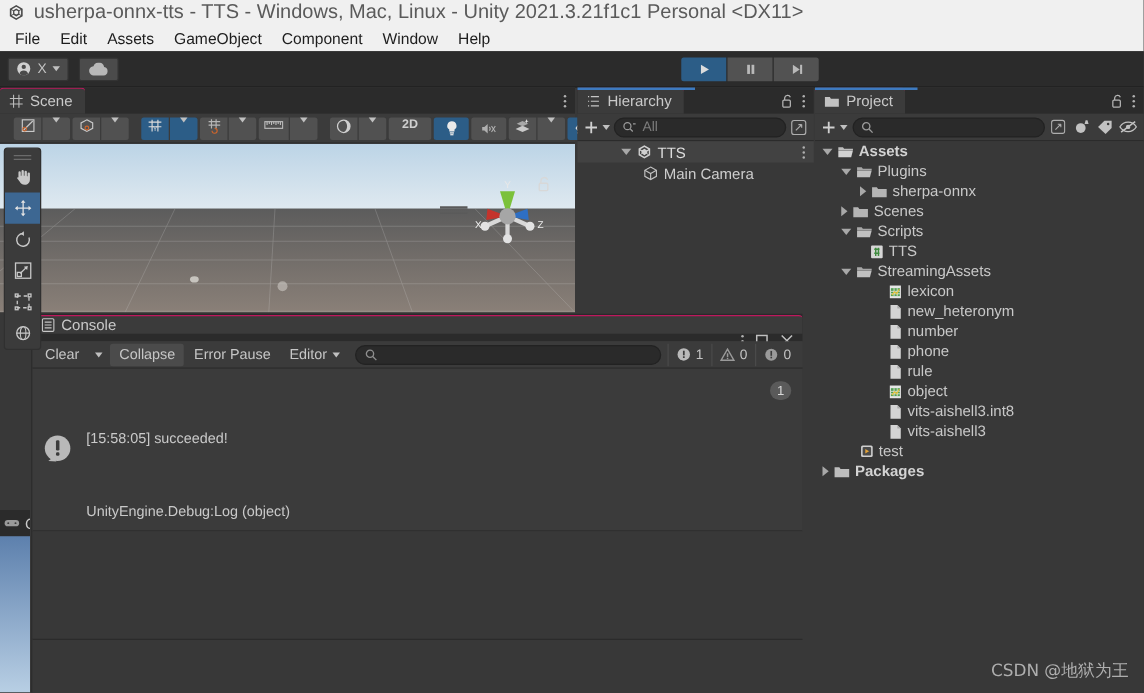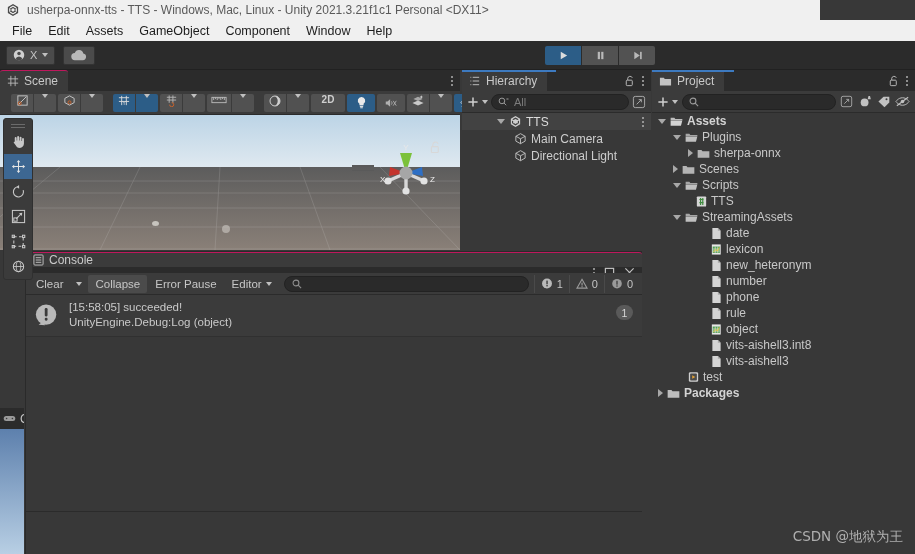--- a/index.html
+++ b/index.html
@@ -9,25 +9,25 @@
     background: #383838;
     font-family: "Liberation Sans", sans-serif;
     font-size: 12px;
     color: #c4c4c4;
     -webkit-font-smoothing: antialiased;
   }
   #app { position: relative; width: 915px; height: 554px; }
 
   
   .titlebar {
-    position: absolute; left: 0; top: 0; width: 820px; height: 20px;
+    position: absolute; left: 0; top: 0; width: 915px; height: 20px;
     background: #f0f0f0; color: #5a5a5a;
     display: flex; align-items: center; gap: 7px;
     padding-left: 6px;
-    font-size: 12px;
+    font-size: 16px;
   }
   .unity-logo {
     width: 14px; height: 14px; flex: none;
     display: flex; align-items: center; justify-content: center;
   }
   .titlebar-text { white-space: nowrap; }
 
   
   .menubar {
     position: absolute; left: 0; top: 20px; width: 915px; height: 21px;
@@ -207,21 +207,21 @@
   }
   .console-list {
     position: absolute; left: 0; top: 43px; width: 100%; height: 216px;
     background: #383838; overflow: hidden;
   }
   .log-entry {
     position: relative; display: flex; gap: 9px; padding: 5px 8px 6px 8px;
     background: #3b3b3b; border-bottom: 1px solid #303030;
     cursor: default;
   }
-  .log-text { line-height: 15px; font-size: 11.5px; color: #c9c9c9; }
+  .log-text { line-height: 15px; font-size: 11.5px; color: #c9c9c9; margin-top: 44px; }
   .log-count {
     position: absolute; right: 9px; top: 10px;
     min-width: 17px; height: 15px; border-radius: 8px;
     background: #5a5a5a; color: #d8d8d8; font-size: 10.5px;
     display: flex; align-items: center; justify-content: center; padding: 0 5px;
   }
   .console-detail {
     position: absolute; left: 0; top: 259px; width: 100%; height: 44px;
     background: #383838; border-top: 1px solid #2b2b2b;
   }
@@ -803,29 +803,20 @@
       </div>
       <div class="h-row" style="padding-left:52px">
         <span class="ico">
           <svg width="13" height="13" viewBox="0 0 14 14">
               <path d="M7 1.8 12 4.6v5.2L7 12.6 2 9.8V4.6z" fill="none" stroke="#c0c0c0" stroke-width="1"></path>
               <path d="M2 4.6 7 7.3l5-2.7M7 7.3v5.3" fill="none" stroke="#c0c0c0" stroke-width="1"></path>
             </svg>
         </span>
         <span class="h-label">Main Camera</span>
       </div>
-      <div class="h-row" style="padding-left:52px">
-        <span class="ico">
-          <svg width="13" height="13" viewBox="0 0 14 14">
-              <path d="M7 1.8 12 4.6v5.2L7 12.6 2 9.8V4.6z" fill="none" stroke="#c0c0c0" stroke-width="1"></path>
-              <path d="M2 4.6 7 7.3l5-2.7M7 7.3v5.3" fill="none" stroke="#c0c0c0" stroke-width="1"></path>
-            </svg>
-        </span>
-        <span class="h-label">Directional Light</span>
-      </div>
     </div>
   </div>
 
   <div class="panel" id="project-panel">
     <div class="panel-tabrow">
       <div class="tab-accent" style="left:0;width:82px"></div>
       <div class="panel-tab sel">
         <span class="ico">
           <svg width="13" height="11" viewBox="0 0 14 11">
               <path fill="#c2c2c2" d="M1 1.4h4.2l1 1.3H13v7H1z"></path>
@@ -964,29 +955,20 @@
         <span class="ico folder-ico">
           <svg width="13" height="11" viewBox="0 0 14 11">
               <path fill="#a6a6a6" d="M.7 1.5h4l1 1.3h7.6v1.4H.7z"></path>
               <path fill="#c0c0c0" d="M.7 4.4h12.6l-1.5 5.8H.7z"></path>
             </svg>
         </span>
         <span class="p-label">StreamingAssets</span>
       </div>
 
 
-      <div class="p-row" style="padding-left:59px">
-        <span class="ico file-ico">
-          <svg width="11" height="13" viewBox="0 0 12 14">
-              <path fill="#d4d4d4" d="M1.5 1h6l3 3v9h-9z"></path>
-              <path fill="#a9a9a9" d="M7.5 1l3 3h-3z"></path>
-            </svg>
-        </span>
-        <span class="p-label">date</span>
-      </div>
 
       <div class="p-row" style="padding-left:59px">
         <span class="ico file-ico">
           <svg width="12" height="13" viewBox="0 0 13 14">
               <rect x="1" y="1" width="10.5" height="12" fill="#e6e6e6"></rect>
               <rect x="2" y="3.5" width="8.5" height="7.5" fill="#52a052"></rect>
               <path d="M2 6.5h8.5M2 8.8h8.5M5 3.5v7.5M8 3.5v7.5" stroke="#e6e6e6" stroke-width=".8"></path>
               <path d="M3 10 5.5 7l2 1.8L10 4.5" stroke="#e8c33a" stroke-width="1.1" fill="none"></path>
             </svg>
         </span>

